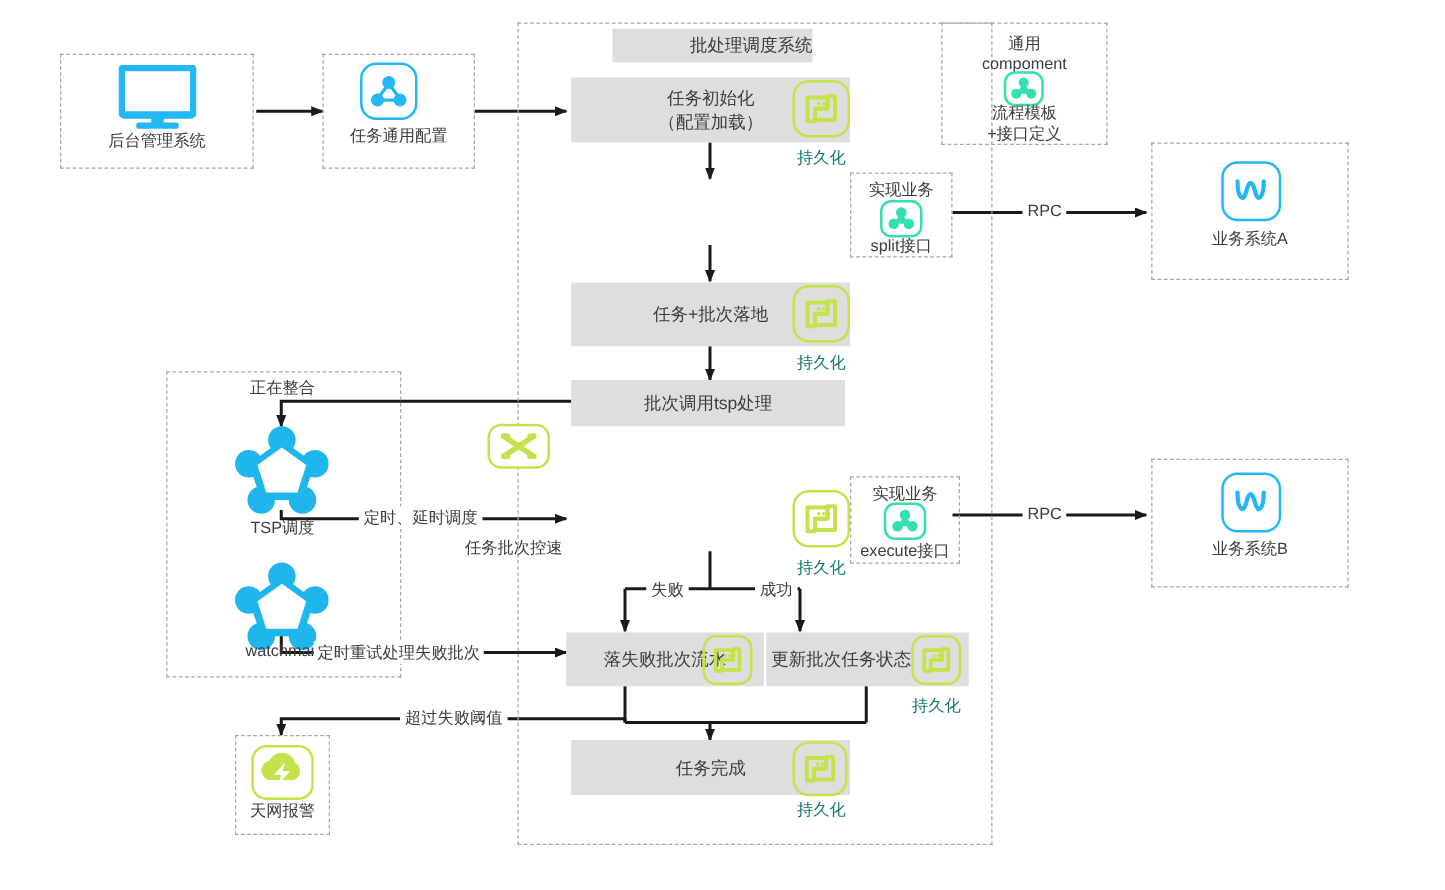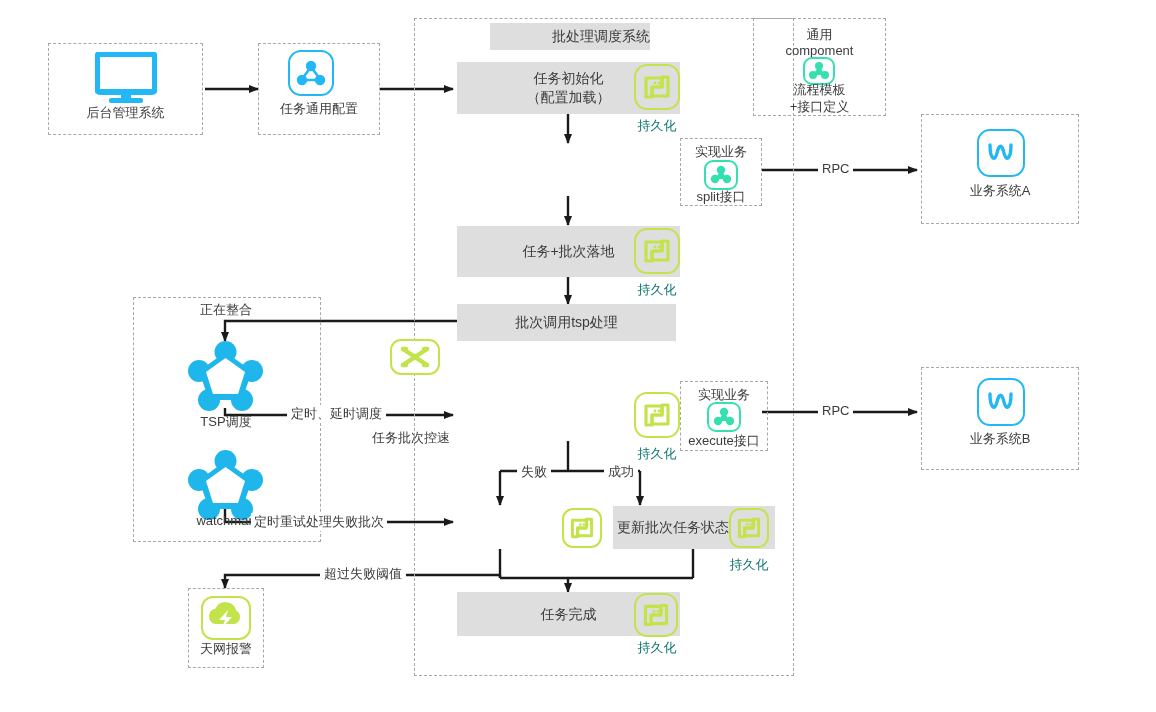--- a/index.html
+++ b/index.html
@@ -175,20 +175,23 @@
     <svg width="46" height="46" viewBox="0 0 46 46">
       <path d="M12,14 h16 v9 h-10 v10 h-6 z" fill="none" stroke="#c3e34a" stroke-width="3.2" stroke-linejoin="round"></path>
       <path d="M34,32 h-16 v-9 h10 v-10 h6 z" fill="none" stroke="#c3e34a" stroke-width="3.2" stroke-linejoin="round"></path>
       <circle cx="21" cy="19" r="1.4" fill="#c3e34a"></circle>
         <circle cx="25" cy="19" r="1.4" fill="#c3e34a"></circle>
         <circle cx="29" cy="19" r="1.4" fill="#c3e34a"></circle>
     </svg>
   </div>
   <div class="persist-cap" style="left:634px;top:445px;width:46px;text-align:center;">持久化</div>
 
+  <div class="pbox" style="left:453px;top:506px;width:158px;height:43px;">
+    <span>落失败批次流水</span>
+  </div>
   <div class="rframe" style="left:562px;top:508px;width:40px;height:40px;border-radius:11px;"></div>
   <div class="icon" style="left:562px;top:508px;width:40px;height:40px;">
     <svg width="40" height="40" viewBox="0 0 46 46">
       <path d="M12,14 h16 v9 h-10 v10 h-6 z" fill="none" stroke="#c3e34a" stroke-width="3.4" stroke-linejoin="round"></path>
       <path d="M34,32 h-16 v-9 h10 v-10 h6 z" fill="none" stroke="#c3e34a" stroke-width="3.4" stroke-linejoin="round"></path>
       <circle cx="21" cy="19" r="1.5" fill="#c3e34a"></circle>
         <circle cx="25" cy="19" r="1.5" fill="#c3e34a"></circle>
         <circle cx="29" cy="19" r="1.5" fill="#c3e34a"></circle>
     </svg>
   </div>

